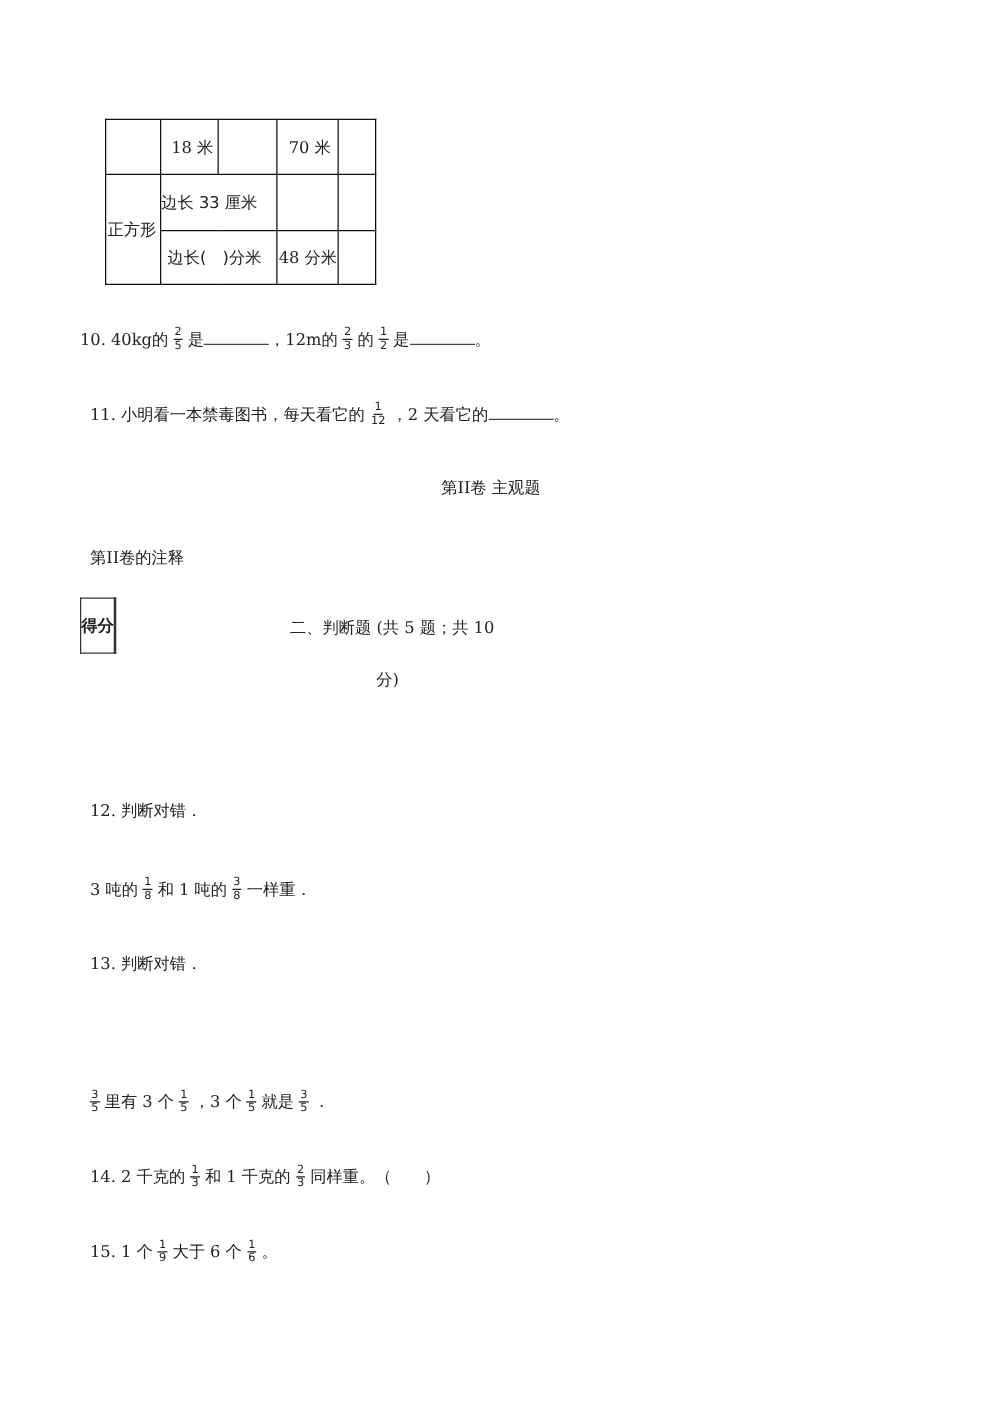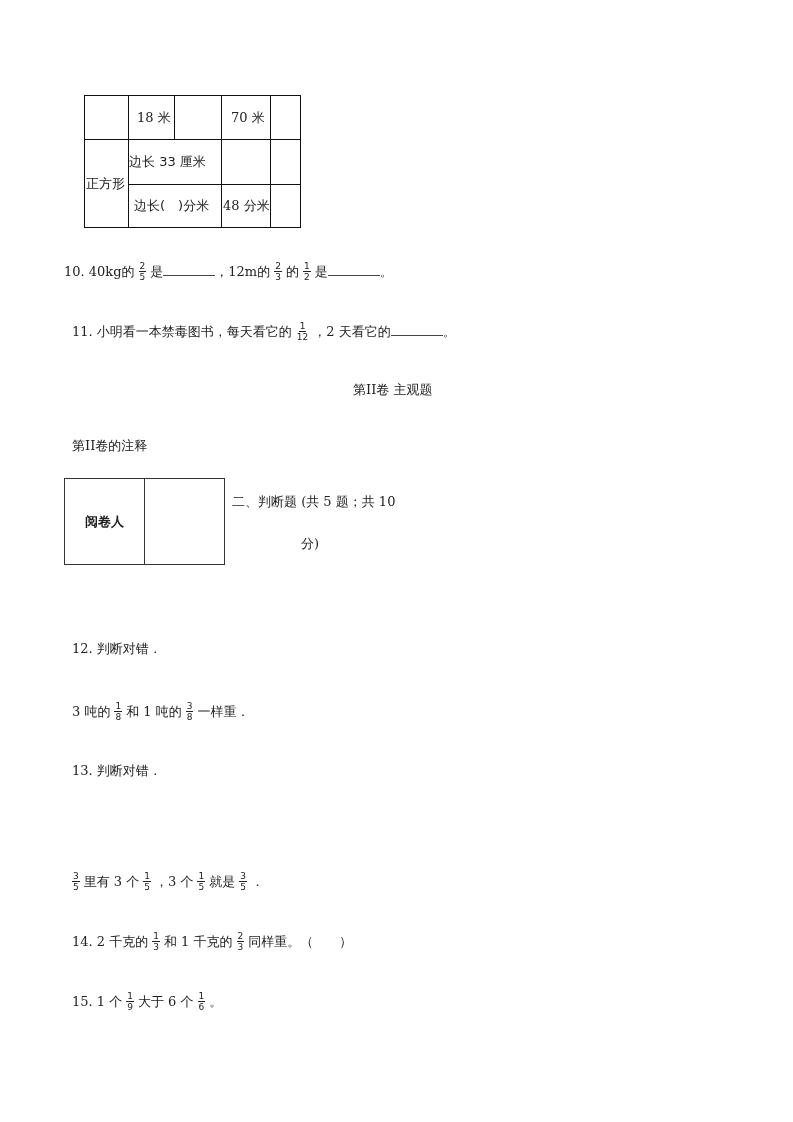--- a/index.html
+++ b/index.html
@@ -64,23 +64,23 @@
       <span class="num">1</span>
       <span class="den">12</span>
     </span><span>，2 天看它的</span><span class="blank"></span><span>。</span>
 </div>
 
 <div class="abs bold" style="left:353px;top:381px">第II卷  主观题</div>
 <div class="abs" style="left:72px;top:437px">第II卷的注释</div>
 
 <table class="t2">
   <tbody>
-      <tr style="height:86px">
-    <td style="width:79px">阅卷人</td>
-    <td style="width:79px"></td>
+  <tr style="height:44px">
+    <td>得分</td>
+    <td></td>
   </tr>
 </tbody>
   </table>
 
 <div class="abs bold" style="left:232px;top:493px">二、判断题 (共 5 题；共 10</div>
 <div class="abs bold" style="left:301px;top:535px">分)</div>
 
 <div class="abs" style="left:72px;top:640px">12. 判断对错．</div>
 <div class="abs line" style="left:72px;top:702px">
   <span>3 吨的</span><span class="frac">

